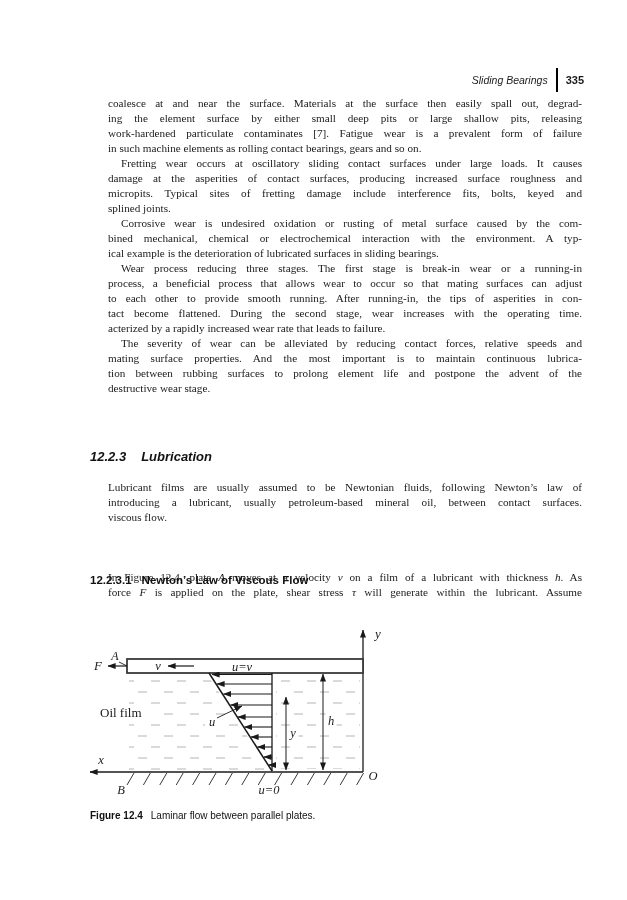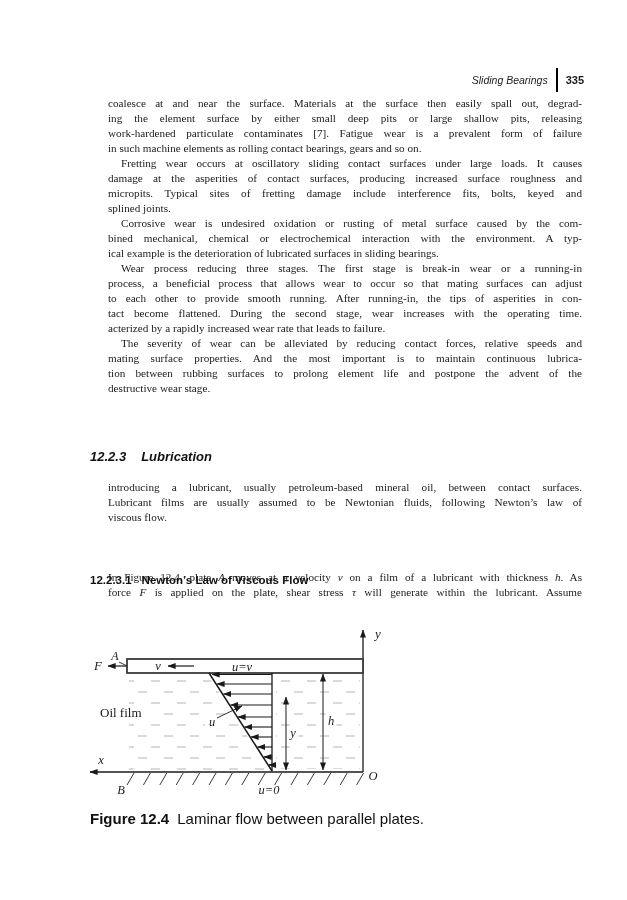--- a/index.html
+++ b/index.html
@@ -23,21 +23,21 @@
   
   .h2{position:absolute;left:90px;display:flex;gap:15px;
       font-family:"Liberation Sans",sans-serif;font-weight:bold;font-size:13px;color:#111;font-style:italic;}
   .h3{position:absolute;left:90px;display:flex;gap:10px;
       font-family:"Liberation Sans",sans-serif;font-weight:bold;font-size:11.5px;color:#111;}
 
   
   .fig{position:absolute;left:84px;top:622px;width:306px;height:182px;}
   .fig text{font-family:"Liberation Serif",serif;fill:#1a1a1a;}
   .caption{position:absolute;left:90px;top:810px;width:492px;
-      font-family:"Liberation Sans",sans-serif;font-size:15px;color:#111;}
+      font-family:"Liberation Sans",sans-serif;font-size:10px;color:#111;}
   .cap-label{font-weight:bold;margin-right:8px;}
 </style>
 </head>
 <body>
 
 <div class="page">
 
   <header class="running-head">
     <span class="rh-title">Sliding Bearings</span>
     <span class="rh-rule"></span>
@@ -76,22 +76,22 @@
       <div class="line last">destructive wear stage.</div>
     </div>
   </section>
 
   <div class="h2" style="top:449px">
     <span>12.2.3</span>
     <span>Lubrication</span>
   </div>
 
   <section class="col" style="top:480px">
+    <div class="line">Lubricant films are usually assumed to be Newtonian fluids, following Newton’s law of</div>
     <div class="line">introducing a lubricant, usually petroleum-based mineral oil, between contact surfaces.</div>
-    <div class="line">Lubricant films are usually assumed to be Newtonian fluids, following Newton’s law of</div>
     <div class="line last">viscous flow.</div>
   </section>
 
   <div class="h3" style="top:574px">
     <span>12.2.3.1</span>
     <span>Newton’s Law of Viscous Flow</span>
   </div>
 
   <section class="col" style="top:570px">
     <div class="line"><span>In Figure 12.4, plate </span><span style="font-style: italic;">A</span><span> moves at a velocity </span><span style="font-style: italic;">v</span><span> on a film of a lubricant with thickness </span><span style="font-style: italic;">h</span><span>. As</span></div>

